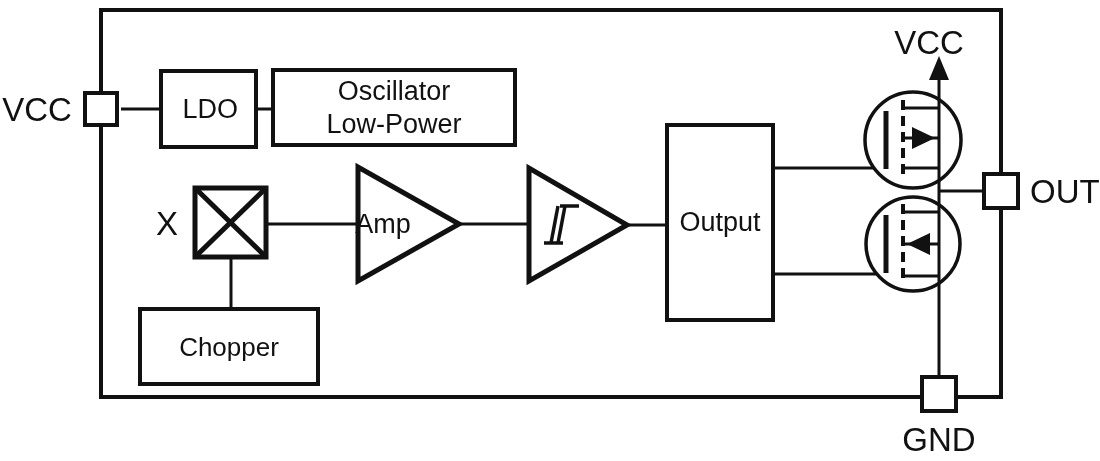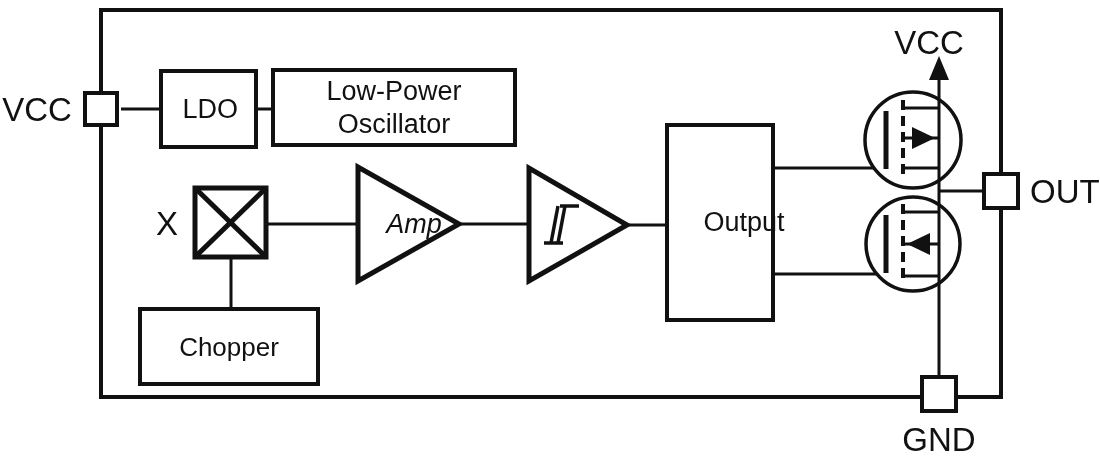--- a/index.html
+++ b/index.html
@@ -109,33 +109,33 @@
     <rect class="shape" x="922" y="377" width="34" height="34" stroke-width="4"></rect>
   </svg>
 
   <div class="lbl" style="left:4px;top:95px;width:66px;height:30px;">VCC</div>
 
   <div class="block-lbl" style="left:159px;top:69px;width:79px;height:80px;align-items:flex-end;">
     <span>LDO</span>
   </div>
 
   <div class="block-lbl" style="left:271px;top:68px;width:246px;height:79px;">
+    <span>Oscillator</span>
     <span>Low-Power</span>
-    <span>Oscillator</span>
   </div>
 
   <div class="lbl" style="left:150px;top:207px;width:34px;height:34px;">X</div>
 
   <div class="block-lbl chopper-lbl" style="left:138px;top:307px;width:182px;height:79px;gap:9px;">
     <span>Chopper</span>
   </div>
 
-  <div class="lbl" style="left:375px;top:207px;width:78px;height:34px;font-size:27px;font-style:italic;">Amp</div>
+  <div class="lbl" style="left:344px;top:207px;width:78px;height:34px;font-size:27px;">Amp</div>
 
-  <div class="block-lbl oc-lbl" style="left:665px;top:123px;width:110px;height:198px;padding-left:24px;">
+  <div class="block-lbl oc-lbl" style="left:665px;top:123px;width:110px;height:198px;">
     <span>Output</span>
   </div>
 
   <div class="lbl" style="left:896px;top:28px;width:66px;height:30px;">VCC</div>
 
   <div class="lbl" style="left:1030px;top:176px;width:70px;height:32px;justify-content:flex-start;">OUT</div>
 
   <div class="lbl" style="left:904px;top:424px;width:70px;height:32px;">GND</div>
 
 </div>

